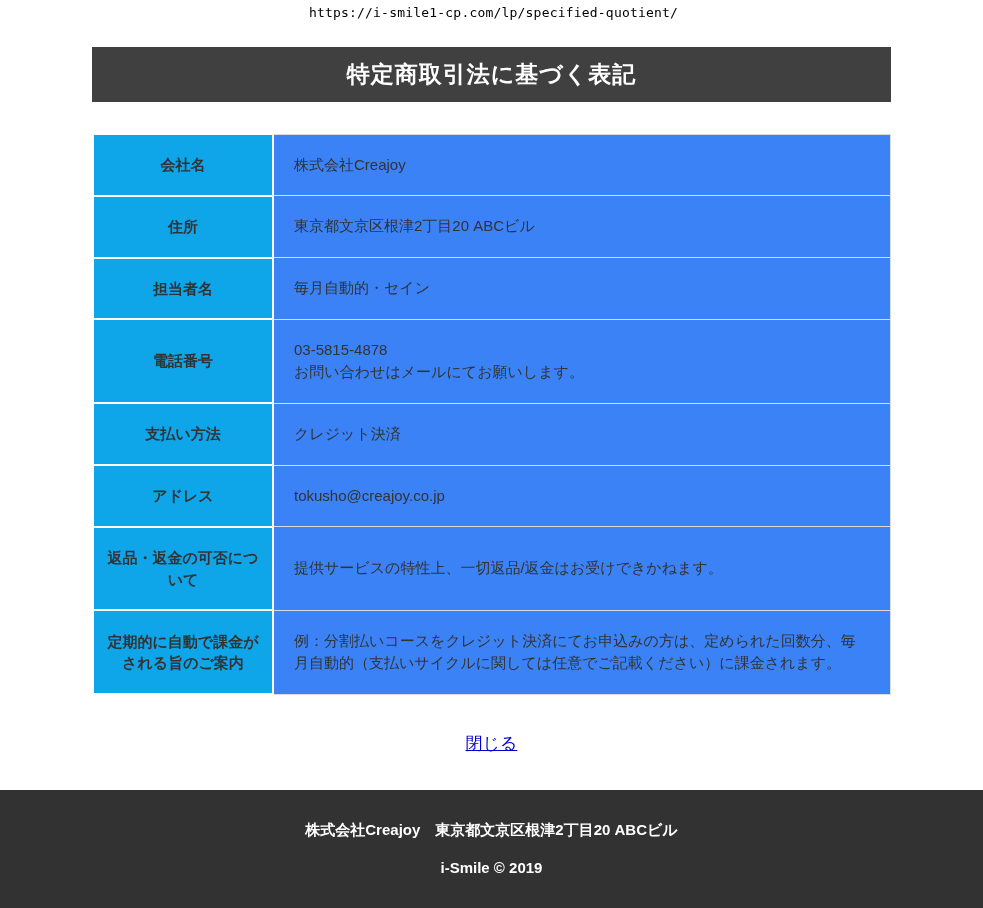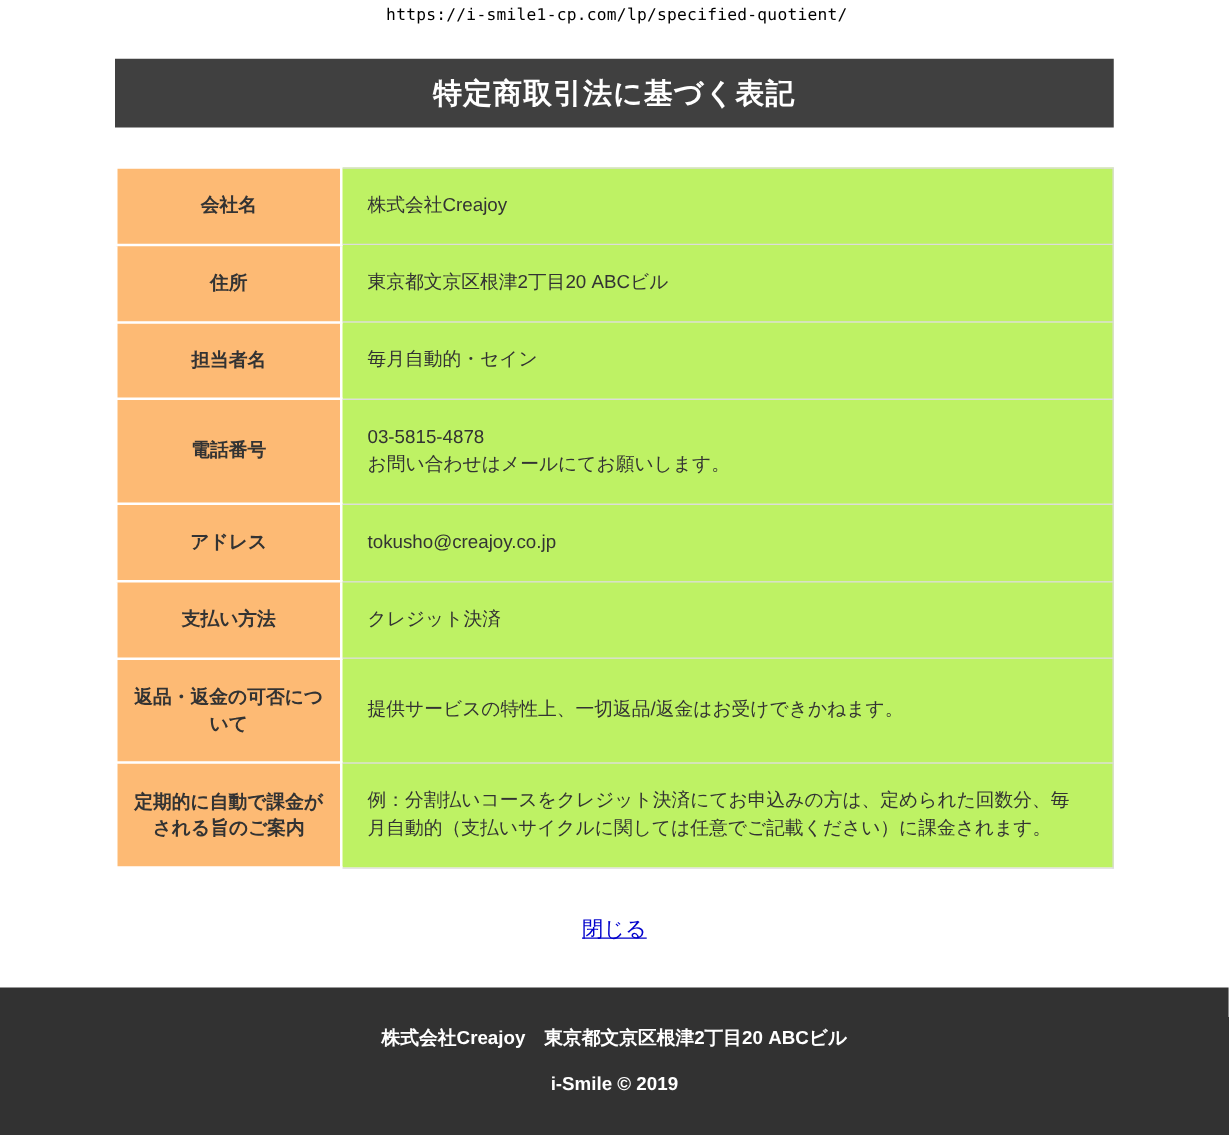--- a/index.html
+++ b/index.html
@@ -36,31 +36,31 @@
     letter-spacing: 1px;
   }
   .table-wrap { margin-top: 31px; }
   table.tokusho {
     width: 100%;
     border-collapse: collapse;
     font-size: 15px;
   }
   table.tokusho th {
     width: 180px;
-    background: #fdba74;
+    background: #0ea5e9;
     border: 2px solid #ffffff;
     font-weight: bold;
     text-align: center;
     vertical-align: middle;
     padding: 19px 10px;
     line-height: 1.45;
     color: #333333;
   }
   table.tokusho td {
-    background: #bef264;
+    background: #3b82f6;
     border: 1px solid #dcdcdc;
     padding: 19px 20px;
     line-height: 1.5;
     color: #333333;
     text-align: left;
     vertical-align: middle;
   }
   .close-wrap {
     text-align: center;
     margin-top: 37px;
@@ -121,30 +121,30 @@
 
     <tr>
       <th>電話番号</th>
       <td>
               <div>03-5815-4878</div>
               <div>お問い合わせはメールにてお願いします。</div>
             </td>
     </tr>
 
     <tr>
-      <th>アドレス</th>
+      <th>支払い方法</th>
       <td>
-              <div>tokusho@creajoy.co.jp</div>
+              <div>クレジット決済</div>
             </td>
     </tr>
 
     <tr>
-      <th>支払い方法</th>
+      <th>アドレス</th>
       <td>
-              <div>クレジット決済</div>
+              <div>tokusho@creajoy.co.jp</div>
             </td>
     </tr>
 
     <tr>
       <th>返品・返金の可否について</th>
       <td>
               <div>提供サービスの特性上、一切返品/返金はお受けできかねます。</div>
             </td>
     </tr>
 

